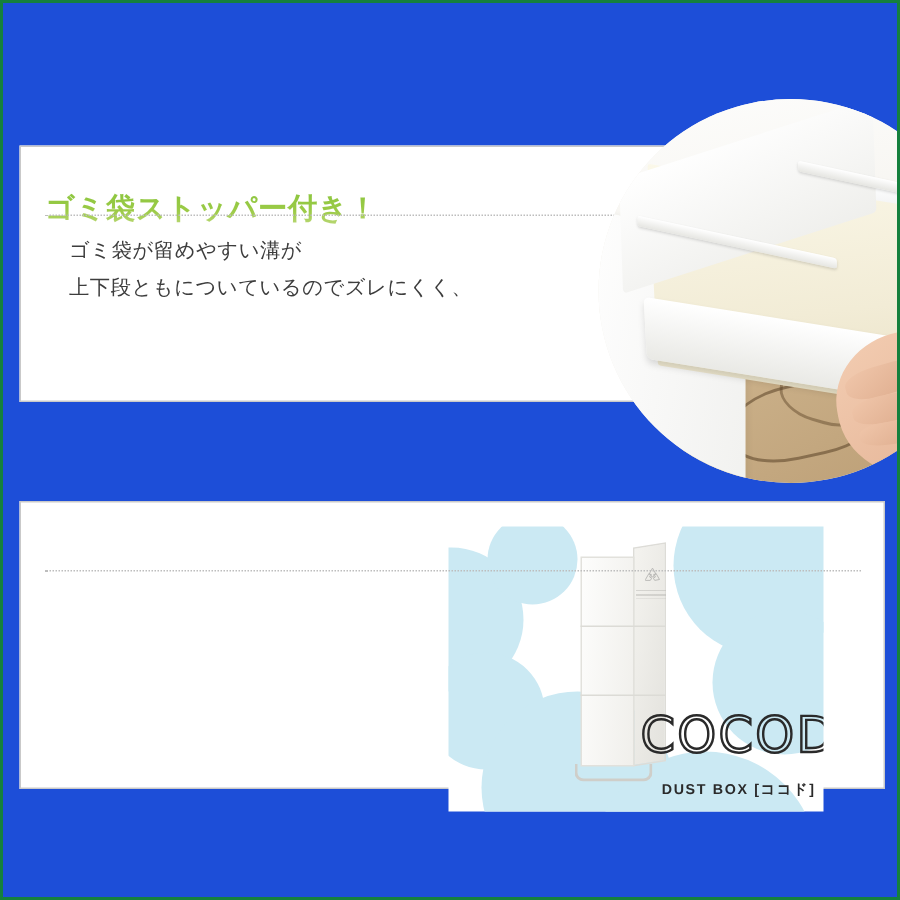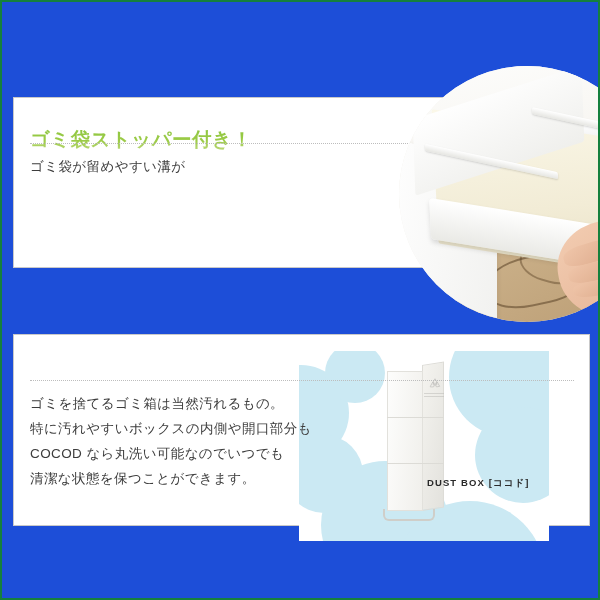--- a/index.html
+++ b/index.html
@@ -71,21 +71,21 @@
     width: 544px;
     height: 1px;
     border-top: 1px dotted #bdbdbd;
     z-index: 6;
   }
   #panel-stopper .divider-dotted { top: 45px; }
   #panel-washable .divider-dotted { top: 45px; }
 
   .body-copy {
     position: absolute;
-    left: 16px;
+    left: 32px;
     z-index: 6;
     color: #3d3d3d;
     font-size: 13.5px;
     line-height: 25px;
     letter-spacing: 0.4px;
     white-space: nowrap;
   }
   #panel-stopper .body-copy { top: 56px; }
   #panel-washable .body-copy { top: 56px; }
 
@@ -274,21 +274,21 @@
   .logo-mark {
     font-size: 33px;
     font-weight: normal;
     letter-spacing: 1.5px;
     line-height: 1;
     color: transparent;
     -webkit-text-stroke: 1.6px #2a2a2a;
     font-family: "DejaVu Sans", sans-serif;
   }
   .logo-sub {
-    margin-top: 4px;
+    margin-top: 14px;
     font-size: 9.5px;
     font-weight: bold;
     letter-spacing: 1.1px;
     color: #2a2a2a;
     white-space: nowrap;
   }
 </style>
 </head>
 <body>
 
@@ -297,20 +297,21 @@
   <section class="panel" id="panel-stopper">
 
     <div class="panel-text">
       <h2 class="heading">ゴミ袋ストッパー付き！</h2>
     </div>
 
     <div class="divider-dotted"></div>
 
     <div class="body-copy">
       <div>ゴミ袋が留めやすい溝が</div>
+      <div>上下段ともについているのでズレにくく、</div>
     </div>
   </section>
 
   <figure id="photo-drawer">
     <div class="scene">
       <div class="pd-wall"></div>
       <div class="pd-counter"></div>
       <div class="pd-cloth"></div>
       <div class="pd-bowl-a"></div>
       <div class="pd-bowl-b"></div>
@@ -349,28 +350,23 @@
         <svg class="cd-recycle" viewBox="0 0 24 24">
           <path d="M12 3 L16 10 L13.5 10 L13.5 13 L10.5 13 L10.5 10 L8 10 Z
                    M4 16 L8 9 L10 10.5 L8.6 13 L11 14.5 L9.5 17 L4 17 Z
                    M20 16 L14.5 17 L13 14.5 L15.4 13 L14 10.5 L16 9 Z" fill="none" stroke="#777" stroke-width="1.1"></path>
         </svg>
         <div class="cd-label"></div>
         <div class="cd-pedal"></div>
       </div>
 
       <div class="logo-wrap">
+        <div class="logo-mark">COCOD</div>
         <div class="logo-sub">DUST BOX [ココド]</div>
       </div>
     </figure>
 
 
     <div class="divider-dotted"></div>
 
-    <div class="body-copy">
-      <div>ゴミを捨てるゴミ箱は当然汚れるもの。</div>
-      <div>特に汚れやすいボックスの内側や開口部分も</div>
-      <div>COCOD なら丸洗い可能なのでいつでも</div>
-      <div>清潔な状態を保つことができます。</div>
-    </div>
   </section>
 
 </div>
 
 </body></html>

